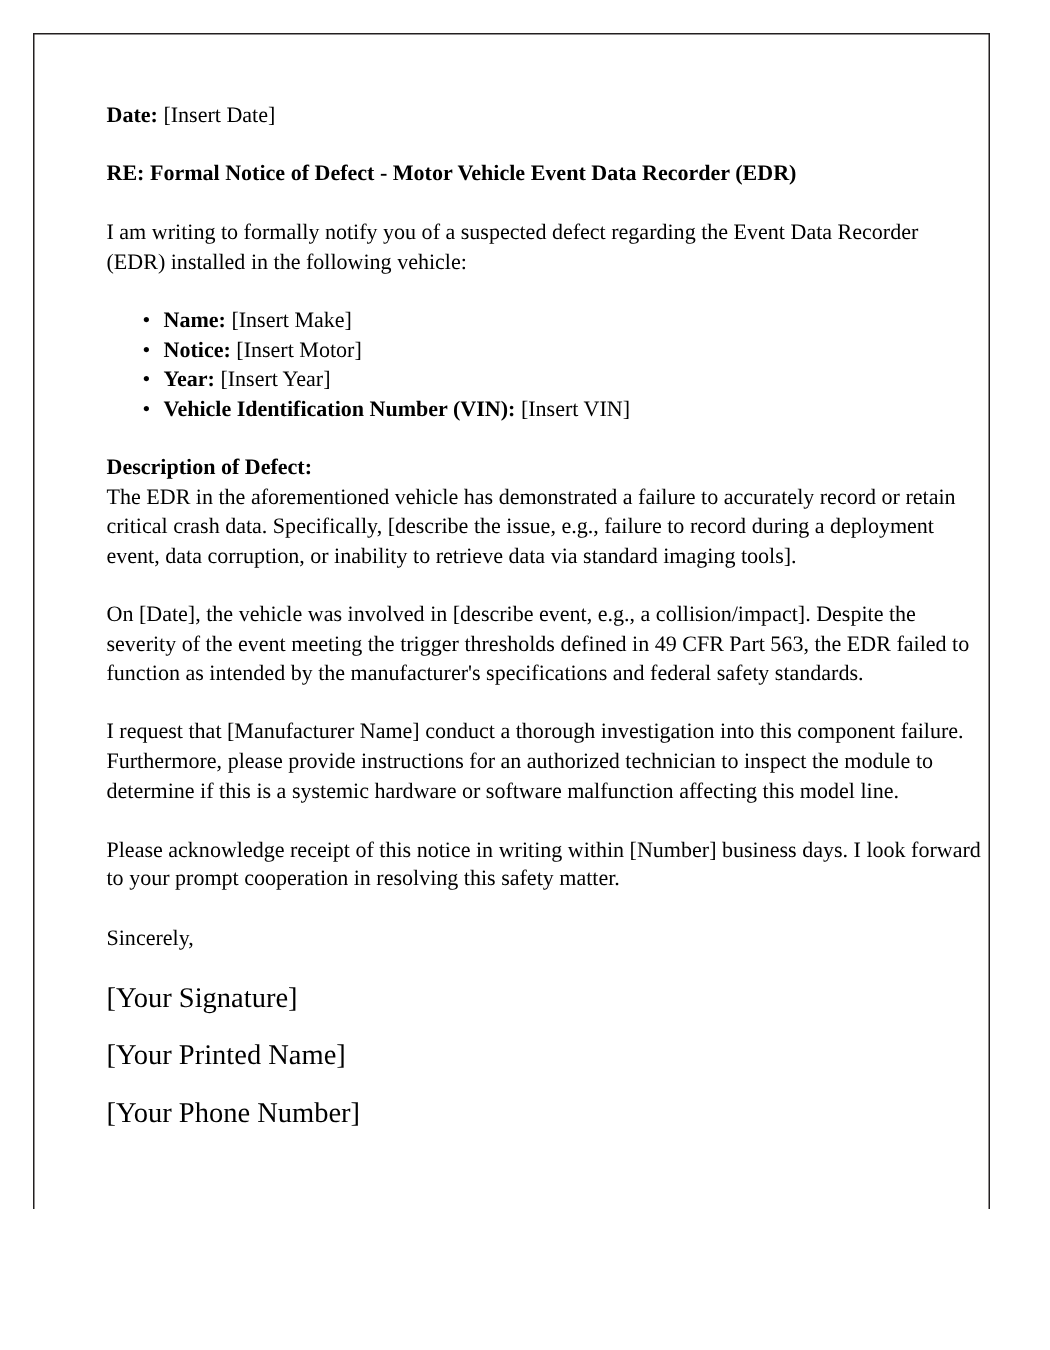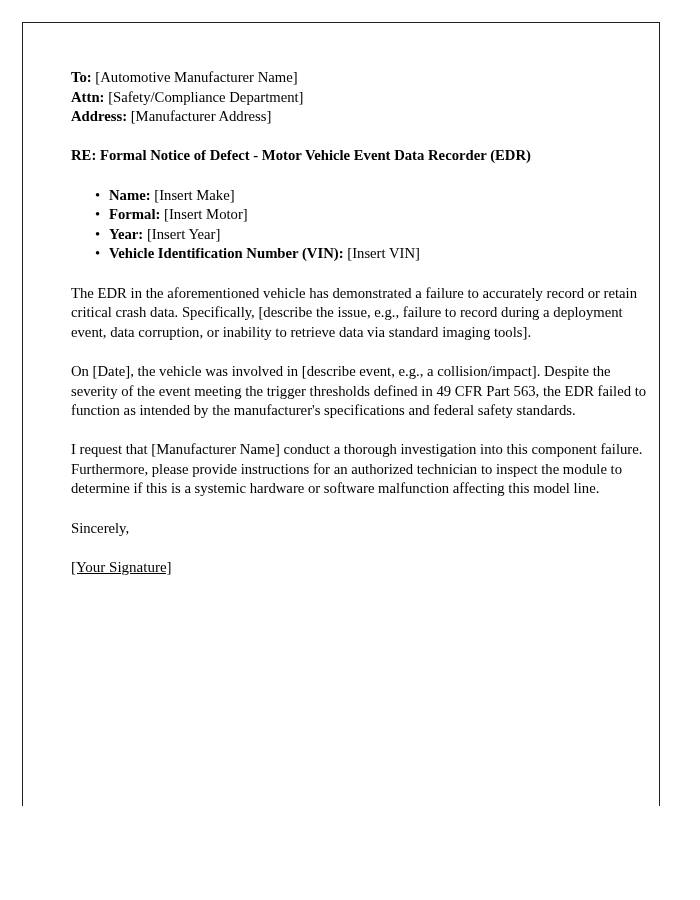--- a/index.html
+++ b/index.html
@@ -81,84 +81,90 @@
   }
   ul.vehicle-list li .bullet-dot {
     position: absolute;
     left: -14px;
     top: 0;
     font-size: 14.7px;
     line-height: 19.6px;
   }
 
   .sig-line {
-    font-size: 15px;
+    font-size: 19px;
     line-height: 19.6px;
-    text-decoration: underline;
   }
 </style>
 </head>
 <body>
 
 <div class="page-frame">
   <div class="doc-body">
 
+    <div class="block">
+      <p class="line"><span class="label">Date:</span> <span>[Insert Date]</span></p>
+    </div>
 
-    <div class="block">
-      <p class="line"><span class="label">To:</span> <span>[Automotive Manufacturer Name]</span></p>
-      <p class="line"><span class="label">Attn:</span> <span>[Safety/Compliance Department]</span></p>
-      <p class="line"><span class="label">Address:</span> <span>[Manufacturer Address]</span></p>
-    </div>
 
     <div class="block">
       <p class="re-line">RE: Formal Notice of Defect - Motor Vehicle Event Data Recorder (EDR)</p>
     </div>
 
 
+    <div class="block">
+      <p class="para">I am writing to formally notify you of a suspected defect regarding the Event Data Recorder (EDR) installed in the following vehicle:</p>
+    </div>
 
     <div class="block">
       <ul class="vehicle-list">
         <li>
           <span class="bullet-dot">•</span>
           <span class="label">Name:</span>
           <span>[Insert Make]</span>
         </li>
         <li>
           <span class="bullet-dot">•</span>
-          <span class="label">Formal:</span>
+          <span class="label">Notice:</span>
           <span>[Insert Motor]</span>
         </li>
         <li>
           <span class="bullet-dot">•</span>
           <span class="label">Year:</span>
           <span>[Insert Year]</span>
         </li>
         <li>
           <span class="bullet-dot">•</span>
           <span class="label">Vehicle Identification Number (VIN):</span>
           <span>[Insert VIN]</span>
         </li>
       </ul>
     </div>
 
     <div class="block">
+      <p class="heading">Description of Defect:</p>
       <p class="para">The EDR in the aforementioned vehicle has demonstrated a failure to accurately record or retain critical crash data. Specifically, [describe the issue, e.g., failure to record during a deployment event, data corruption, or inability to retrieve data via standard imaging tools].</p>
     </div>
 
     <div class="block">
       <p class="para">On [Date], the vehicle was involved in [describe event, e.g., a collision/impact]. Despite the severity of the event meeting the trigger thresholds defined in 49 CFR Part 563, the EDR failed to function as intended by the manufacturer's specifications and federal safety standards.</p>
     </div>
 
     <div class="block">
       <p class="para">I request that [Manufacturer Name] conduct a thorough investigation into this component failure. Furthermore, please provide instructions for an authorized technician to inspect the module to determine if this is a systemic hardware or software malfunction affecting this model line.</p>
     </div>
 
+    <div class="block">
+      <p class="para">Please acknowledge receipt of this notice in writing within [Number] business days. I look forward to your prompt cooperation in resolving this safety matter.</p>
+    </div>
 
     <div class="block">
       <p class="line">Sincerely,</p>
     </div>
 
     <div class="block tight">
       <p class="sig-line">[Your Signature]</p>
+      <p class="sig-line">[Your Printed Name]</p>
+      <p class="sig-line">[Your Phone Number]</p>
     </div>
 
   </div>
 </div>
 
 </body></html>

